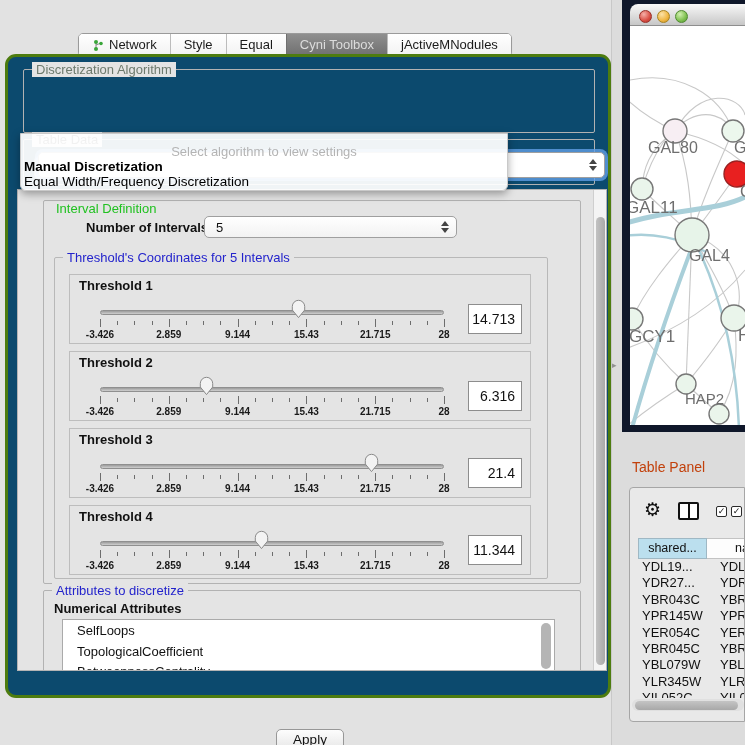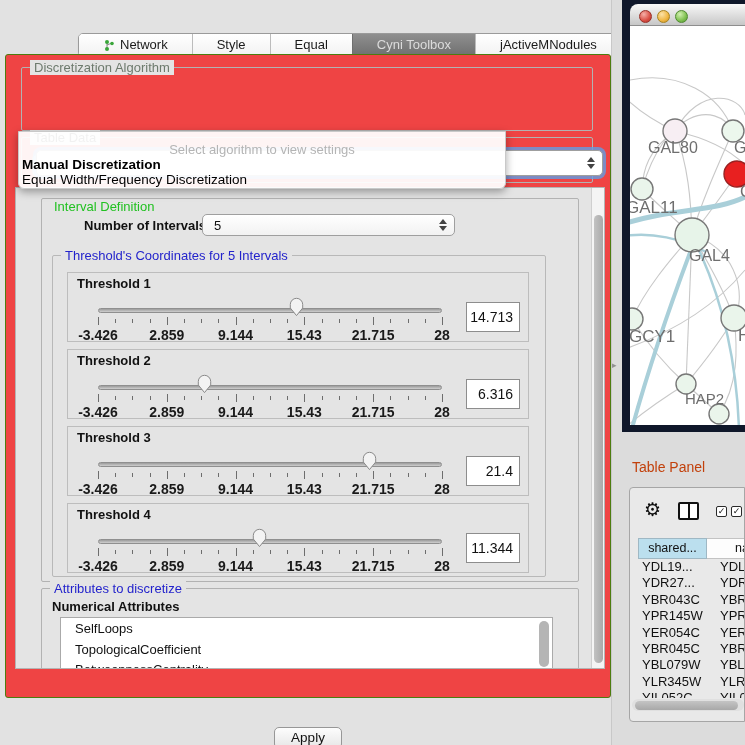--- a/index.html
+++ b/index.html
@@ -8,28 +8,28 @@
   .abs { position:absolute; }
 
   
   #control { left:0; top:0; width:620px; height:745px; background:#e2e2e2; }
   #titlebar { left:0; top:0; width:620px; height:27px; background:#e4e4e4; border-bottom:1px solid #c6c6c6; }
   #titlebar .title { position:absolute; left:9px; top:6px; font-size:13px; color:#000; }
   #float-ic { position:absolute; right:33px; top:8px; width:10px; height:10px; border:1.5px solid #222; border-radius:1px; background:transparent; }
   #close-ic { position:absolute; right:11px; top:5px; font-size:13px; font-weight:bold; color:#111; }
 
   .tabbar { display:flex; border:1px solid #9a9a9a; border-radius:5px; overflow:hidden; background:#fff; height:24px; box-shadow:0 1px 1px rgba(0,0,0,.15); }
-  .tab { padding:0 24px; line-height:22px; font-size:13px; color:#1a1a1a; border-left:1px solid #bcbcbc; background:linear-gradient(#ffffff,#f2f2f2); white-space:nowrap; display:flex; align-items:center; gap:5px; }
+  .tab { padding:0 13px; line-height:22px; font-size:13px; color:#1a1a1a; border-left:1px solid #bcbcbc; background:linear-gradient(#ffffff,#f2f2f2); white-space:nowrap; display:flex; align-items:center; gap:5px; }
   .tab:first-child { border-left:none; }
   .tab.sel { background:linear-gradient(#8f8f8f,#6f6f6f); color:#dcdcdc; border-left-color:#6f6f6f; }
   #toptabs { left:78px; top:33px; }
   #bottabs { left:142px; top:703px; }
   #bottabs .tab { font-weight:bold; font-size:13px; }
 
-  #panel { left:5px; top:54px; width:606px; height:644px; border:1px solid #4d7c0f; border-radius:3px; background:#ef4444; }
+  #panel { left:5px; top:54px; width:606px; height:644px; border:3px solid #4d7c0f; border-radius:11px; background:#0c4a6e; }
 
   .group { position:absolute; border:1px solid #b2b2b2; border-radius:2px; }
   .gtitle { position:absolute; top:-8px; left:8px; background:#e4e4e4; padding:0 4px; font-size:13px; white-space:nowrap; }
   .t-green { color:#21c121;margin-top:8px; }
   .t-blue  { color:#2323cc; }
   .t-black { color:#1a1a1a; }
   .t-ghost { color:#6d7a6d; }
 
   
   .combo { position:absolute; background:linear-gradient(#ffffff,#f2f2f2); border:1px solid #9f9f9f; border-radius:5px; font-size:13px; }
@@ -51,21 +51,21 @@
   #vscroll { position:absolute; right:0; top:0; bottom:0; width:13px; background:#f4f4f4; border-left:1px solid #cfcfcf; }
   #vscroll .thumb { position:absolute; left:1.5px; top:27px; width:9px; height:448px; background:linear-gradient(90deg,#c2c2c2,#a9a9a9); border-radius:5px; }
 
   .thrbox { position:absolute; left:14px; width:462px; height:70px; border:1px solid #bdbdbd; background:#e4e4e4; }
   .thrbox .lbl { position:absolute; left:9px; top:3px; font-size:13px; font-weight:bold; }
   .track { position:absolute; left:30px; top:35px; width:344px; height:5px; border-radius:3px; background:linear-gradient(#9b9b9b,#cfcfcf); border:1px solid #8f8f8f; }
   .handle { position:absolute; top:24px; width:15px; height:20px; }
   .ticks { position:absolute; left:30px; top:44px; width:344px; height:9px; }
   .tick { position:absolute; top:0; width:1px; background:#6d6d6d; }
   .ticklbls { position:absolute; left:30px; top:54px; width:344px; height:12px; }
-  .ticklbl { position:absolute; transform:translateX(-50%); font-size:14px; font-weight:bold; color:#1a1a1a; white-space:nowrap; }
+  .ticklbl { position:absolute; transform:translateX(-50%); font-size:10px; font-weight:bold; color:#1a1a1a; white-space:nowrap; }
   .valbox { position:absolute; right:8px; top:29px; width:54px; height:30px; background:#fff; border:1px solid #8d8d8d; font-size:14px; line-height:28px; text-align:right; padding-right:6px; }
 
   #attr-list { position:absolute; left:18px; top:28px; width:493px; height:200px; background:#fff; border:1px solid #aaa; }
   .attr-item { padding-left:14px; font-size:13px; line-height:18.5px; padding-top:2px; }
   #attr-scroll { position:absolute; right:3px; top:3px; width:10px; height:46px; background:#b5b5b5; border-radius:5px; }
 
   #apply { left:268px; top:672px; width:68px; height:22px; background:linear-gradient(#fdfdfd,#e6e6e6); border:1px solid #979797; border-radius:5px; font-size:13.5px; text-align:center; line-height:20px; }
 
   
   #netframe { left:622px; top:0; width:123px; height:432px; background:#0f172a; }

